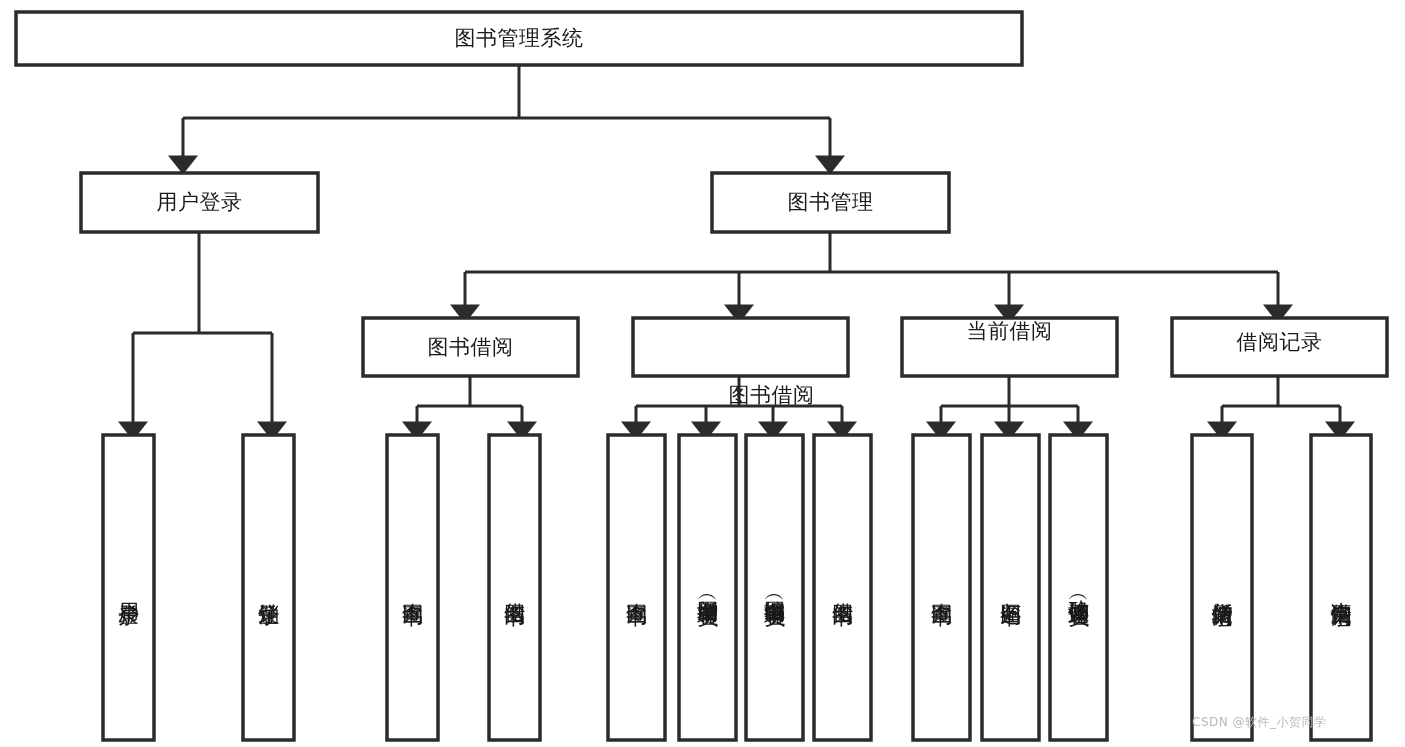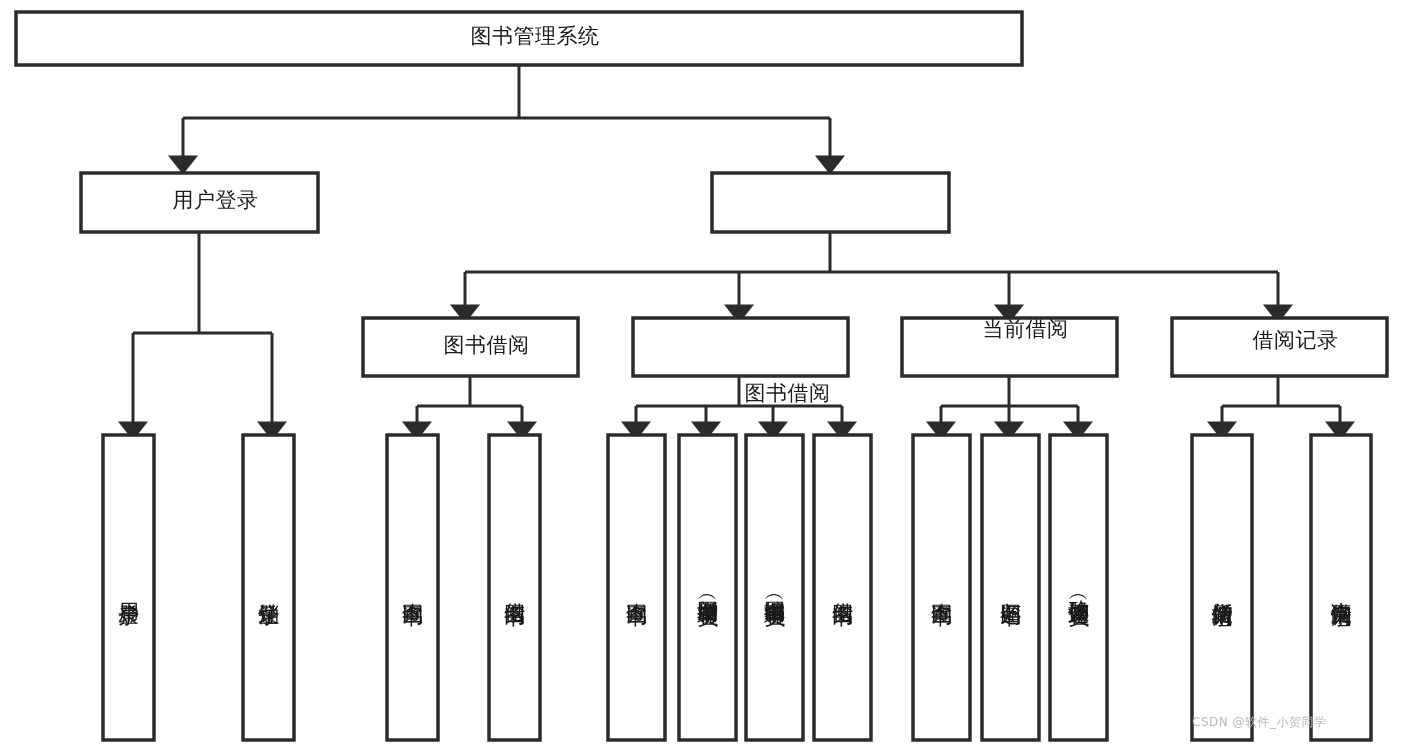--- a/index.html
+++ b/index.html
@@ -29,22 +29,21 @@
     position: absolute;
     display: flex;
     align-items: center;
     justify-content: center;
     text-align: center;
     color: #1a1a1a;
     font-size: 21px;
     line-height: 1.25;
     letter-spacing: 0.5px;
     pointer-events: none;
-    font-family: Liberation Mono, monospace;
-    padding-left: 16px;
+    font-family: Liberation Serif, serif;
   }
   .node-label-v {
     position: absolute;
     display: flex;
     align-items: center;
     justify-content: center;
     text-align: center;
     color: #1a1a1a;
     font-size: 21px;
     line-height: 1.08;
@@ -149,20 +148,21 @@
       <rect x="1050" y="435" width="57" height="305"></rect>
 
       <rect x="1192" y="435" width="60" height="305"></rect>
       <rect x="1311" y="435" width="60" height="305"></rect>
     </g>
   </svg>
 
   <div class="node-label-h" style="left:16px;top:12px;width:1006px;height:53px;">图书管理系统</div>
 
   <div class="node-label-h" style="left:81px;top:173px;width:237px;height:59px;">用户登录</div>
+  <div class="node-label-h" style="left:712px;top:173px;width:237px;height:59px;">图书管理</div>
 
   <div class="node-label-h" style="left:363px;top:318px;width:215px;height:58px;">图书借阅</div>
   <div class="node-label-h" style="left:664px;top:318px;width:215px;height:58px;margin-top:48px;">图书借阅</div>
   <div class="node-label-h" style="left:902px;top:302px;width:215px;height:58px;">当前借阅</div>
   <div class="node-label-h" style="left:1172px;top:318px;width:215px;height:48px;">借阅记录</div>
 
   <div class="node-label-v" style="left:103px;top:435px;width:51px;height:305px;">用户登录</div>
   <div class="node-label-v" style="left:243px;top:435px;width:51px;height:305px;">注销登录</div>
 
   <div class="node-label-v" style="left:387px;top:435px;width:51px;height:305px;">查询图书</div>

